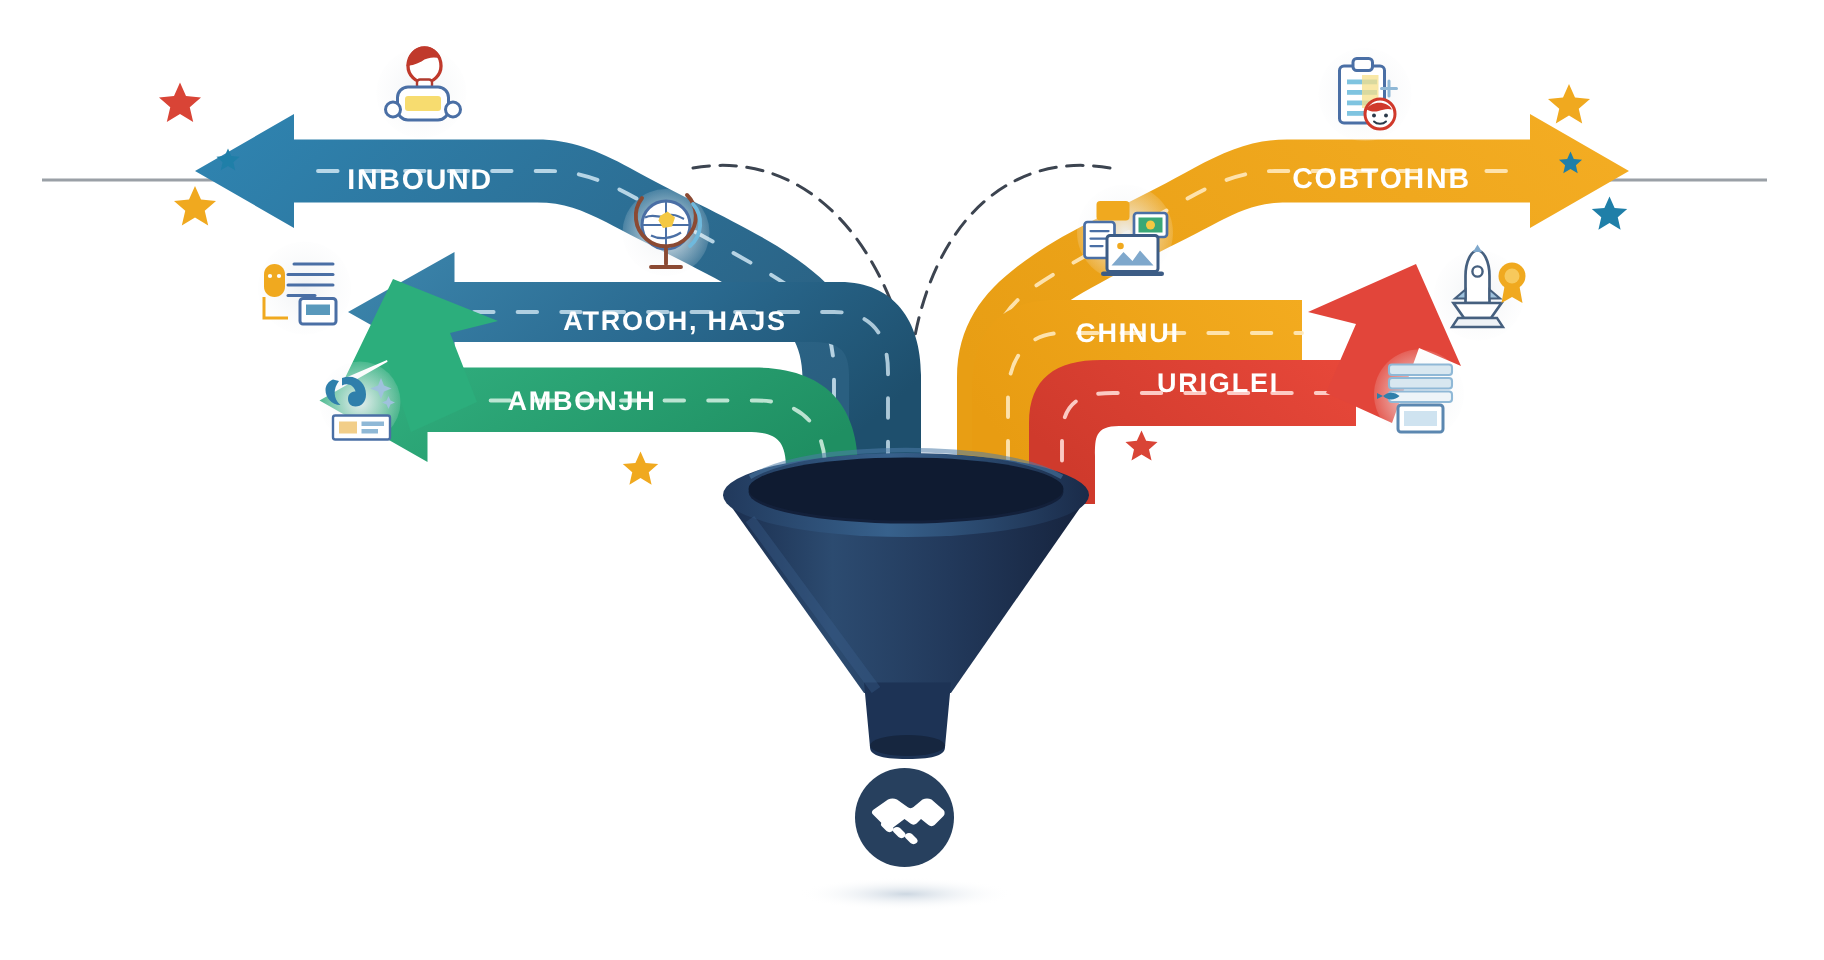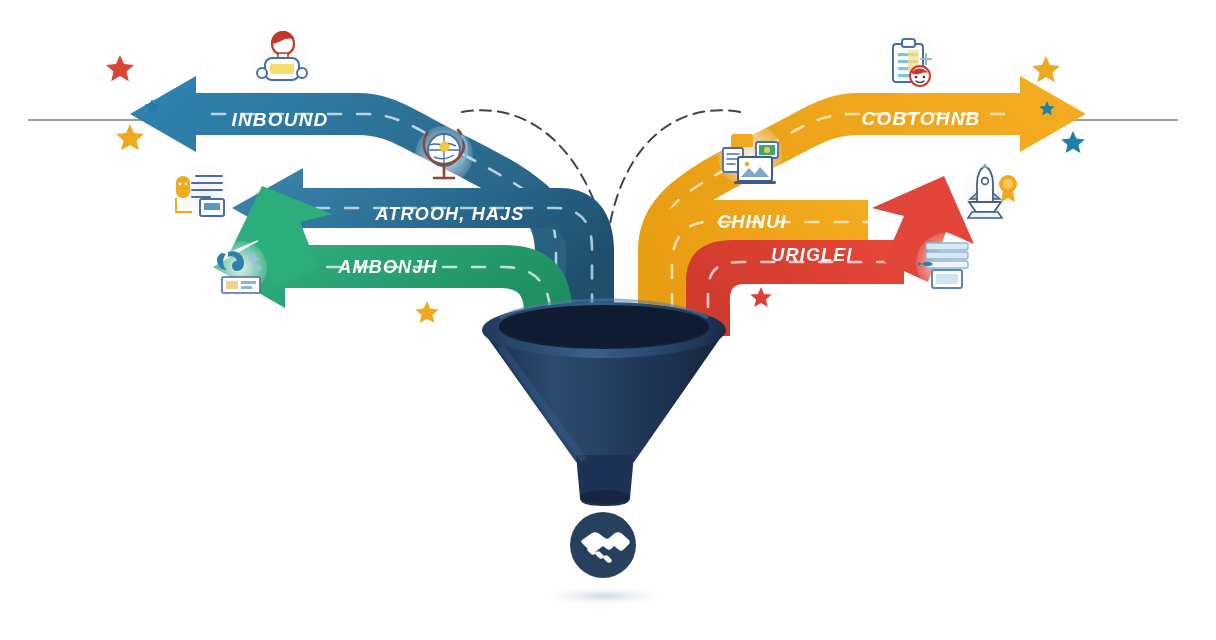--- a/index.html
+++ b/index.html
@@ -3,21 +3,21 @@
 <meta charset="utf-8">
 <style>
   html,body{margin:0;padding:0;}
   body{
     width:1216px;height:640px;
     background:#ffffff;
     font-family:"Liberation Sans",sans-serif;
     overflow:hidden;
     position:relative;
   }
-  #stage{position:absolute;inset:0;width:1216px;height:640px;font-style:italic;}
+  #stage{position:absolute;inset:0;width:1216px;height:640px;}
   svg{display:block;}
   .lbl{
     font-family:"Liberation Sans",sans-serif;
     font-weight:bold;
     fill:#ffffff;
     letter-spacing:1.2px;
   }
 </style>
 </head>
 <body>

